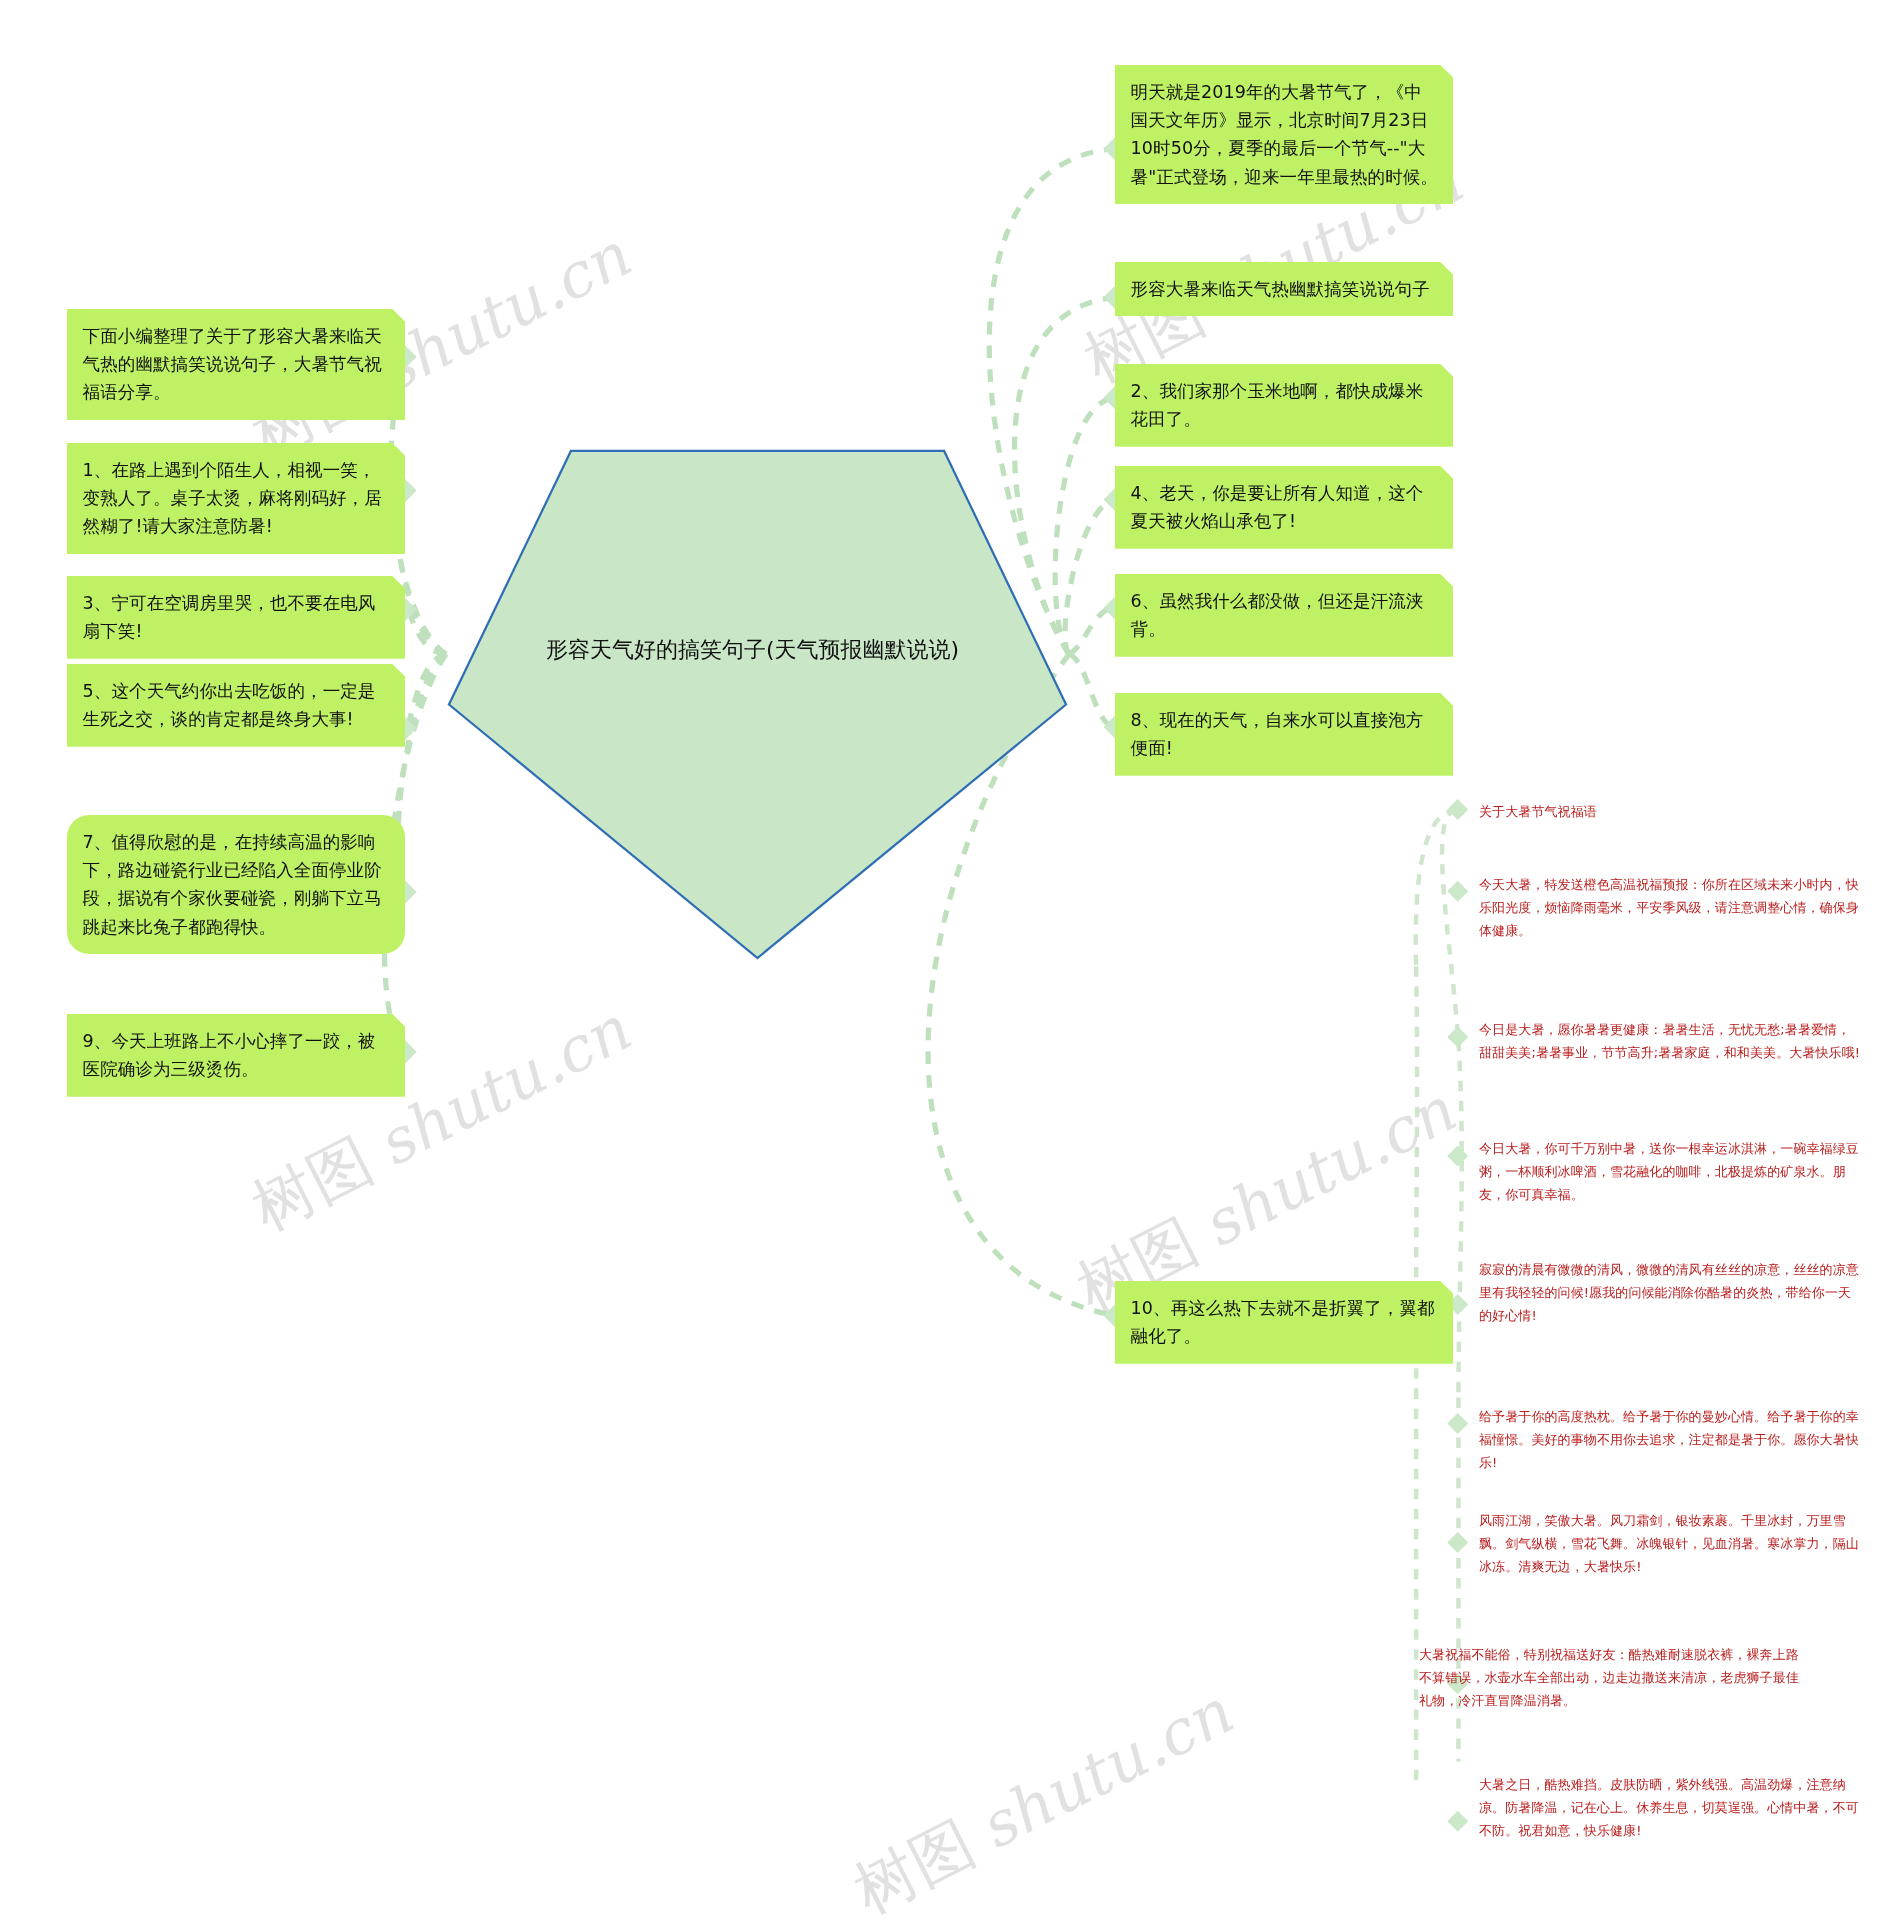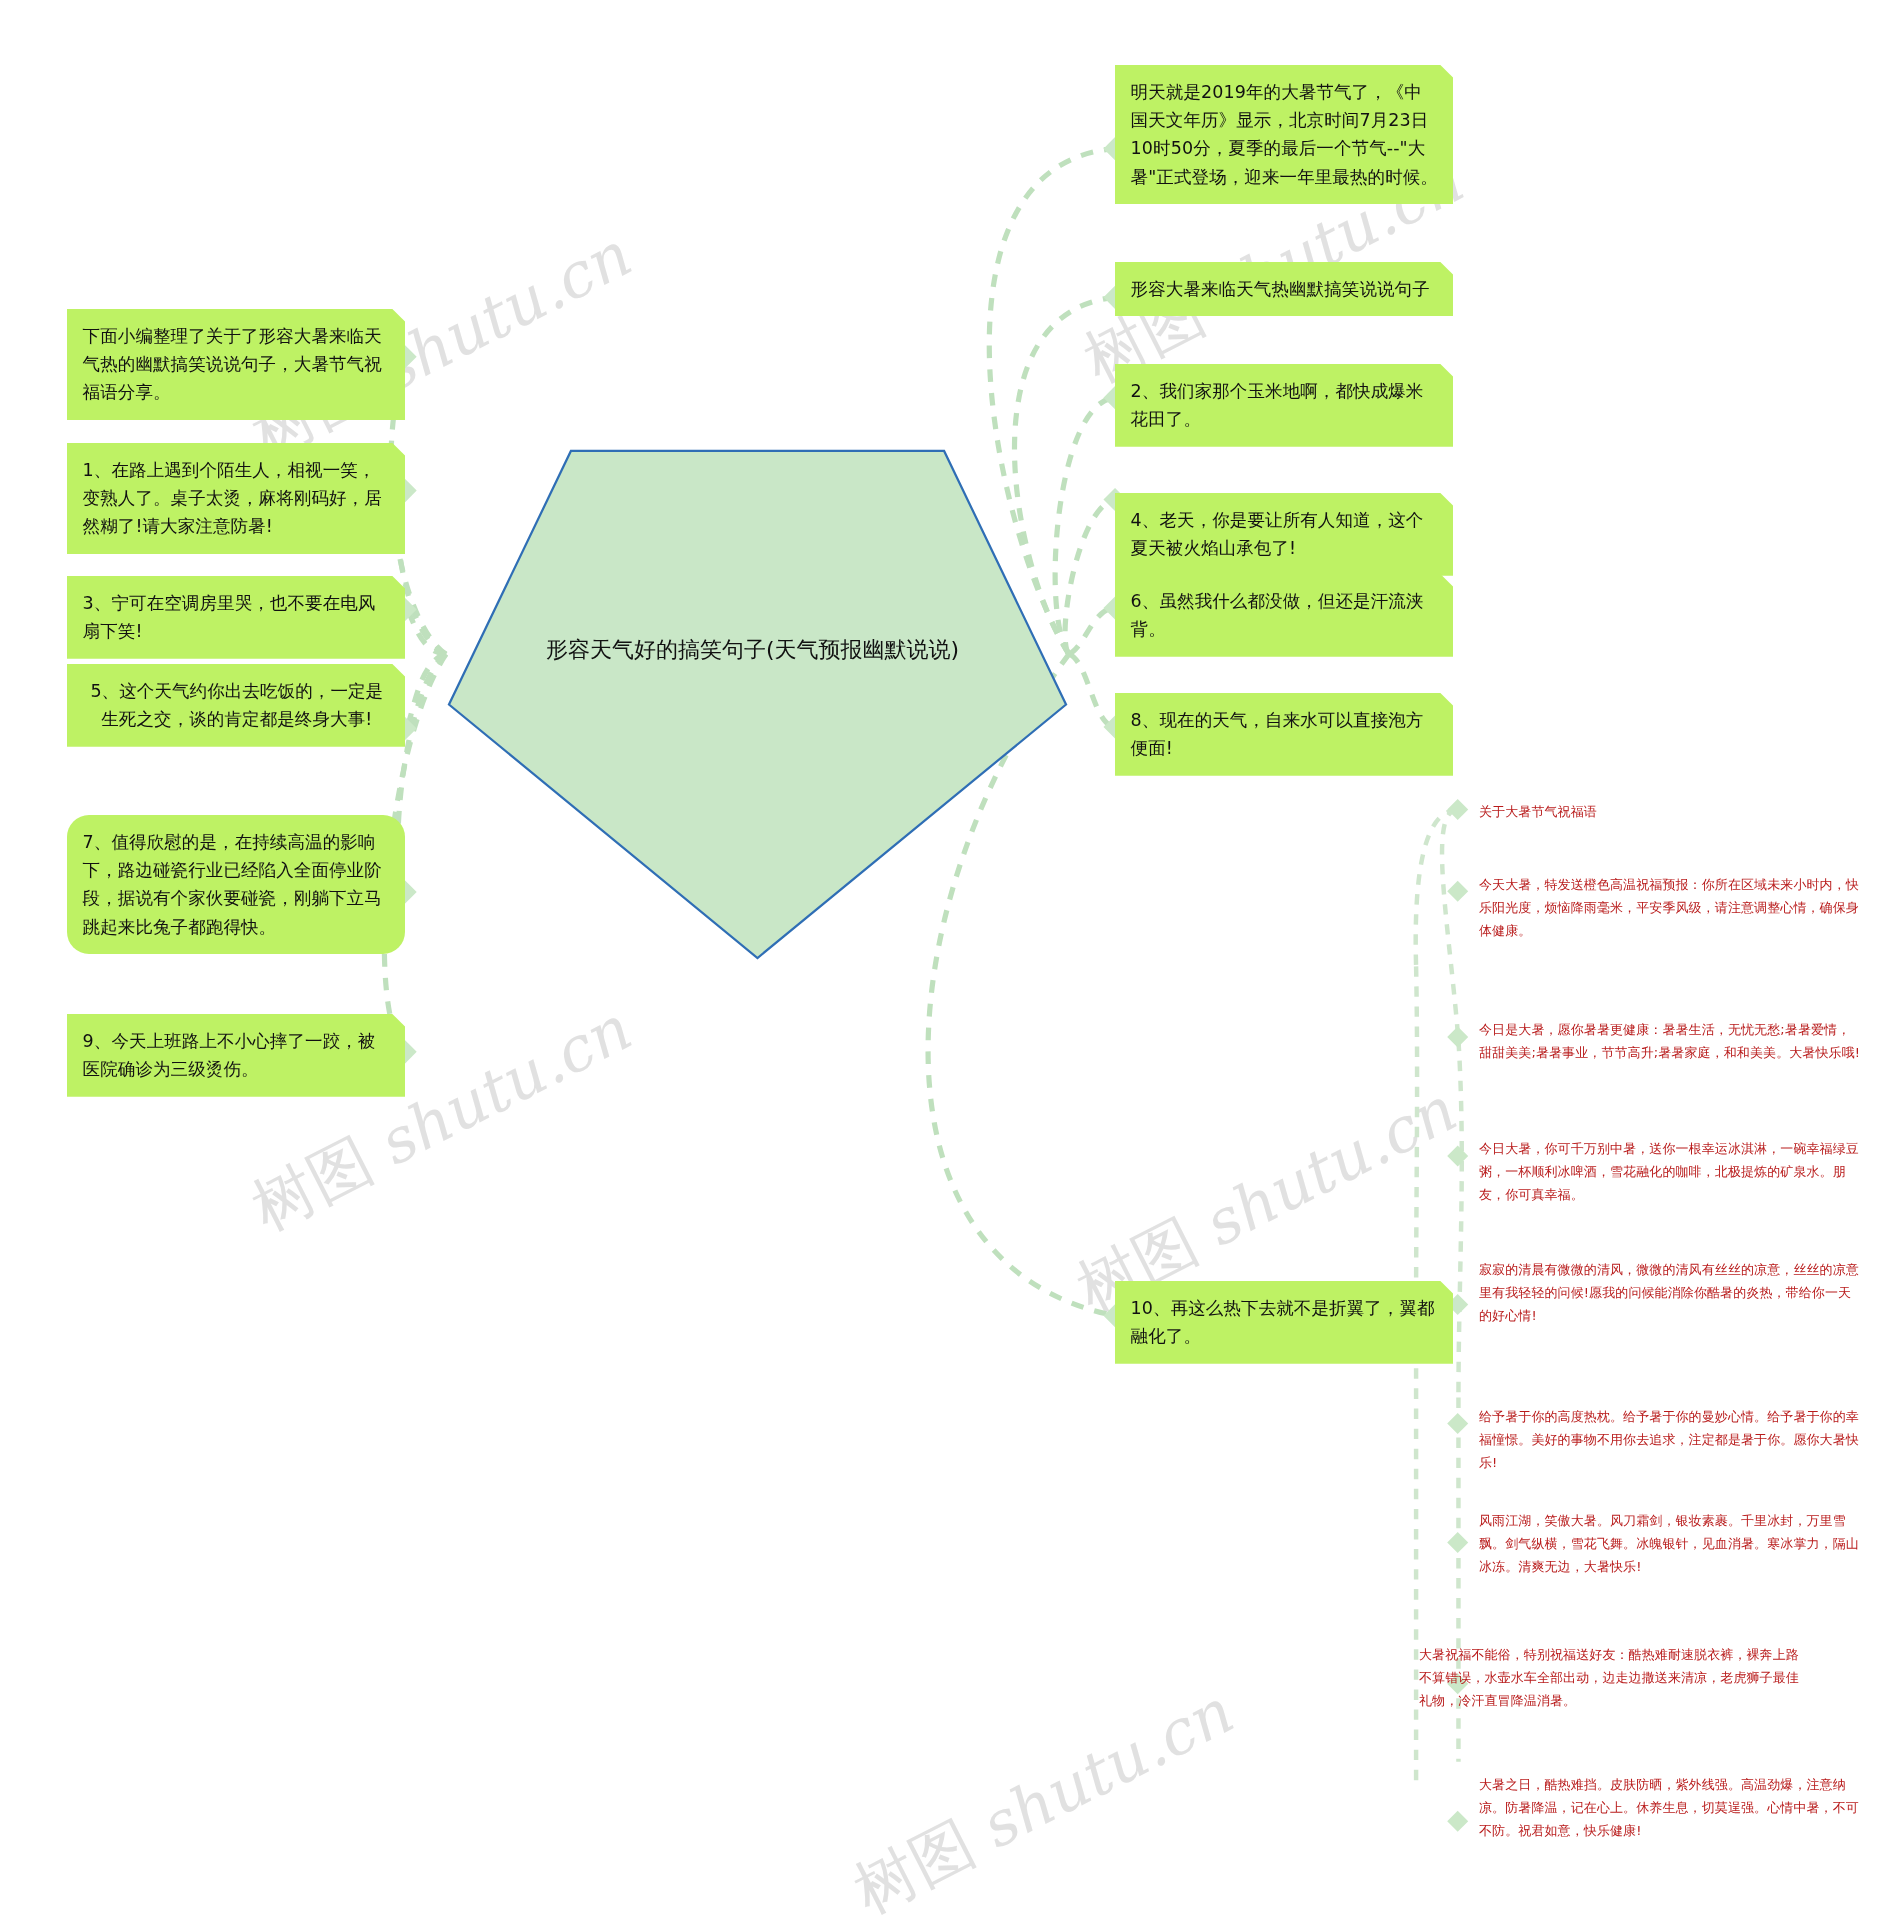--- a/index.html
+++ b/index.html
@@ -145,21 +145,21 @@
   </div>
 
   <div class="node lvl2" style="left:67px; top:443px; width:338px;">
     <span>1、在路上遇到个陌生人，相视一笑，变熟人了。桌子太烫，麻将刚码好，居然糊了!请大家注意防暑!</span>
   </div>
 
   <div class="node lvl2" style="left:67px; top:576px; width:338px;">
     <span>3、宁可在空调房里哭，也不要在电风扇下笑!</span>
   </div>
 
-  <div class="node lvl2" style="left:67px; top:664px; width:338px;text-align:center;">
+  <div class="node lvl2" style="left:67px; top:664px; width:338px;">
     <span>5、这个天气约你出去吃饭的，一定是生死之交，谈的肯定都是终身大事!</span>
   </div>
 
   <div class="node lvl2" style="left:67px; top:815px; width:338px;border-radius:22px;">
     <span>7、值得欣慰的是，在持续高温的影响下，路边碰瓷行业已经陷入全面停业阶段，据说有个家伙要碰瓷，刚躺下立马跳起来比兔子都跑得快。</span>
   </div>
 
   <div class="node lvl2" style="left:67px; top:1014px; width:338px;">
     <span>9、今天上班路上不小心摔了一跤，被医院确诊为三级烫伤。</span>
   </div>
@@ -169,21 +169,21 @@
   </div>
 
   <div class="node lvl1" style="left:1115px; top:262px; width:338px;">
     <span>形容大暑来临天气热幽默搞笑说说句子</span>
   </div>
 
   <div class="node lvl2" style="left:1115px; top:364px; width:338px;">
     <span>2、我们家那个玉米地啊，都快成爆米花田了。</span>
   </div>
 
-  <div class="node lvl2" style="left:1115px; top:466px; width:338px;margin-top:27px;">
+  <div class="node lvl2" style="left:1115px; top:466px; width:338px;">
     <span>4、老天，你是要让所有人知道，这个夏天被火焰山承包了!</span>
   </div>
 
   <div class="node lvl2" style="left:1115px; top:574px; width:338px;">
     <span>6、虽然我什么都没做，但还是汗流浃背。</span>
   </div>
 
   <div class="node lvl2" style="left:1115px; top:693px; width:338px;">
     <span>8、现在的天气，自来水可以直接泡方便面!</span>
   </div>

